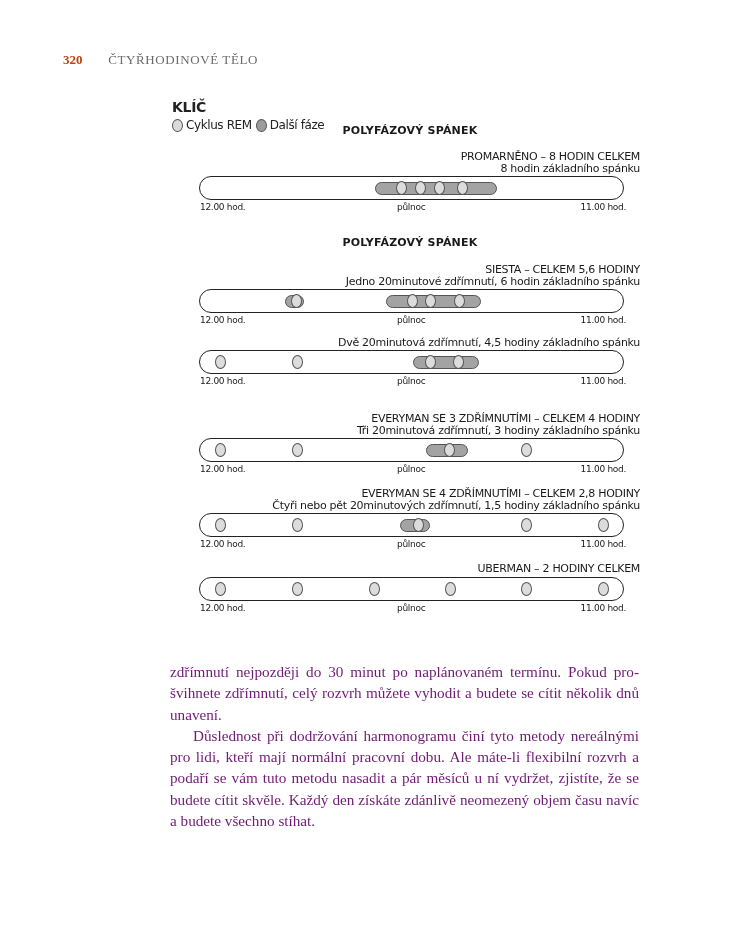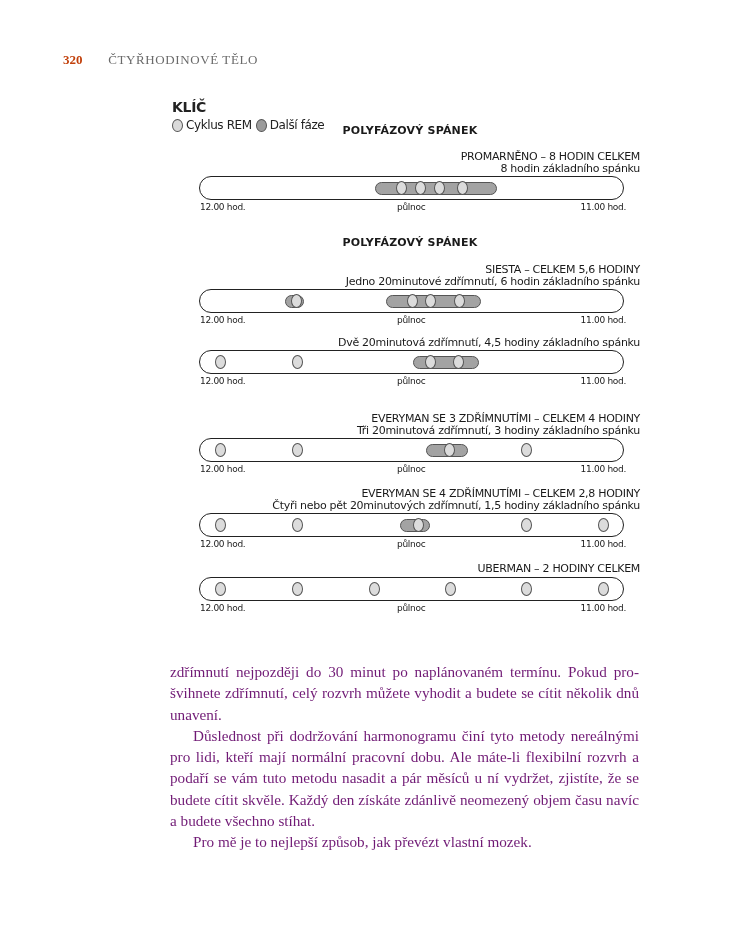--- a/index.html
+++ b/index.html
@@ -162,14 +162,13 @@
   <div class="axis">
     <span class="a-left">12.00 hod.</span>
     <span class="a-mid">půlnoc</span>
     <span class="a-right">11.00 hod.</span>
   </div>
 </div>
 
 <div class="body-text">
   <p>zdřímnutí nejpozději do 30 minut po naplánovaném termínu. Pokud pro­švihnete zdřímnutí, celý rozvrh můžete vyhodit a budete se cítit několik dnů unavení.</p>
   <p class="indent">Důslednost při dodržování harmonogramu činí tyto metody nereál­nými pro lidi, kteří mají normální pracovní dobu. Ale máte-li flexibilní rozvrh a podaří se vám tuto metodu nasadit a pár měsíců u ní vydržet, zjistíte, že se budete cítit skvěle. Každý den získáte zdánlivě neomezený objem času navíc a budete všechno stíhat.</p>
-  <p class="indent">Pro mě je to nejlepší způsob, jak převézt vlastní mozek.</p>
 </div>
 
 </body></html>

